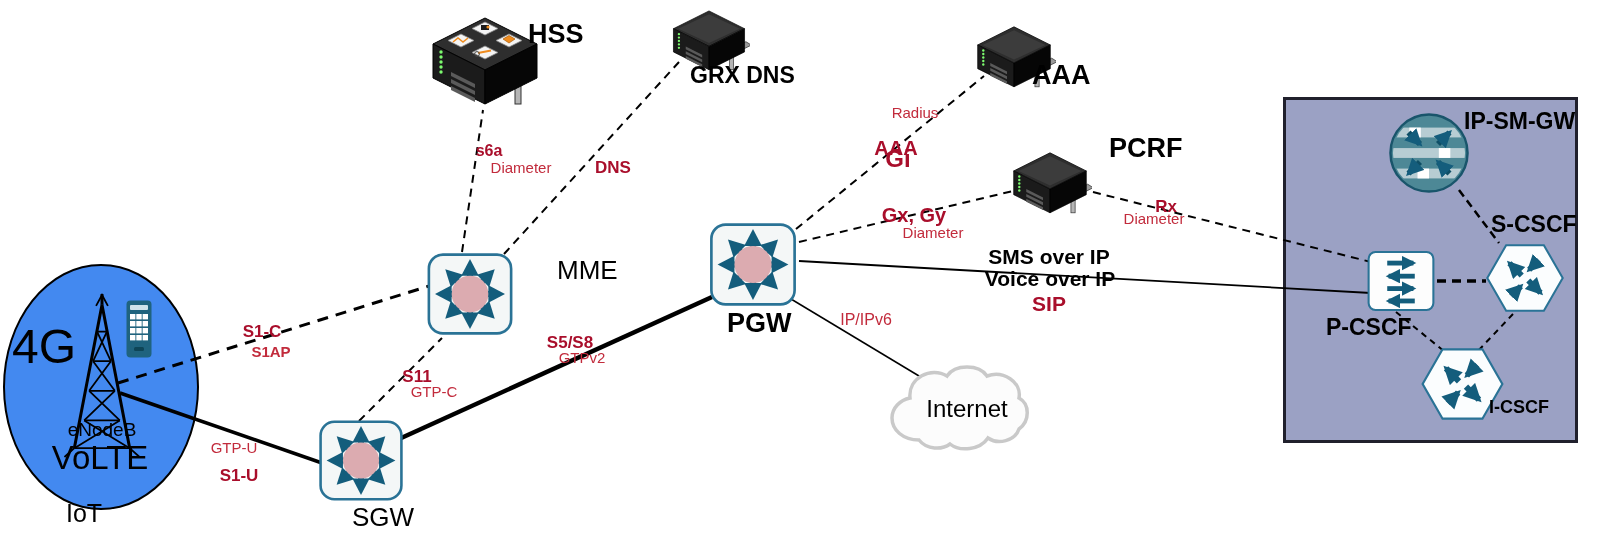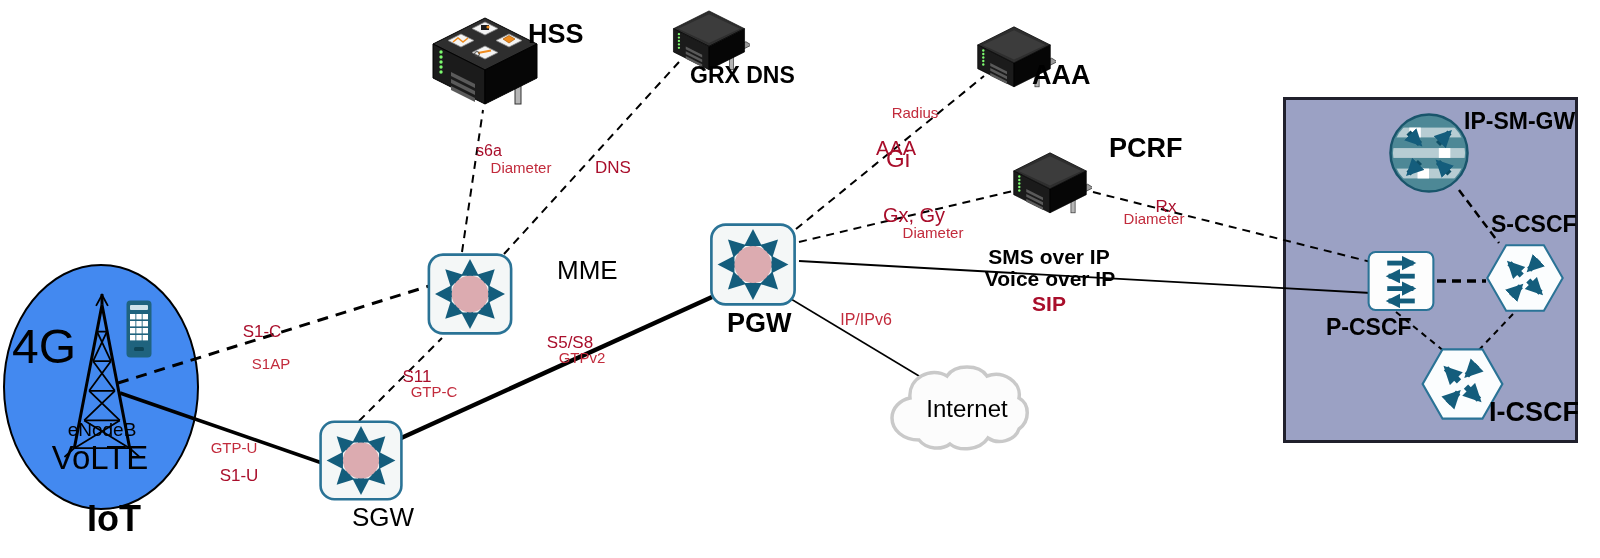--- a/index.html
+++ b/index.html
@@ -14,21 +14,21 @@
           font-family:"Liberation Sans",sans-serif;}
   .bubble{position:absolute;left:3px;top:264px;width:192px;height:242px;border-radius:50%;
           background:var(--access-bubble-fill);border:2.5px solid #000;z-index:1;}
   .ims-box{position:absolute;left:1283px;top:97px;width:295px;height:346px;
            background:var(--ims-panel-fill);border:3px solid #20202c;box-sizing:border-box;z-index:1;}
   .links{position:absolute;left:0;top:0;z-index:2;pointer-events:none;}
   .icon{position:absolute;z-index:3;}
   .lbl{position:absolute;z-index:4;white-space:nowrap;color:#000;line-height:1.05;}
   .ctr{transform:translateX(-50%);}
   .b{font-weight:bold;}
-  .if{color:var(--interface-label);font-weight:normal;font-size:17px;}
+  .if{color:var(--interface-label);font-weight:bold;font-size:17px;}
   .proto{color:var(--protocol-label);font-size:15px;}
   .svcl{font-weight:bold;font-size:21px;color:#000;}
 </style>
 </head>
 <body>
 
 <svg width="0" height="0" style="position:absolute" aria-hidden="true">
   <defs>
     <marker id="ah" markerWidth="3.4" markerHeight="3.2" refX="2.4" refY="1.5" orient="auto">
       <path d="M0 0 L3 1.5 L0 3 Z" fill="#145d7c"></path>
@@ -224,38 +224,38 @@
   <div class="icon" style="left:1366px;top:250px;width:70px;height:62px;"><svg width="70" height="62">
         <use href="#sym-pcscf"></use>
       </svg></div>
   <div class="icon" style="left:1419px;top:345px;width:87px;height:78px;"><svg width="87" height="78">
         <use href="#sym-hex"></use>
       </svg></div>
 
   <div class="lbl" style="left:12px;top:322px;font-size:48px;">4G</div>
   <div class="lbl ctr" style="left:102px;top:420px;font-size:19px;">eNodeB</div>
   <div class="lbl ctr" style="left:100px;top:441px;font-size:33px;">VoLTE</div>
-  <div class="lbl ctr" style="left:114px;top:500px;font-size:36px;font-weight:bold;">IoT</div>
+  <div class="lbl ctr" style="left:84px;top:500px;font-size:25px;">IoT</div>
 
   <div class="lbl b" style="left:520px;top:20px;font-size:27px;margin-left:8px;">HSS</div>
   <div class="lbl b" style="left:690px;top:63px;font-size:23px;">GRX DNS</div>
   <div class="lbl b" style="left:1032px;top:61px;font-size:27px;">AAA</div>
   <div class="lbl b" style="left:1073px;top:134px;font-size:27px;margin-left:36px;">PCRF</div>
   <div class="lbl" style="left:517px;top:257px;font-size:26px;margin-left:40px;">MME</div>
   <div class="lbl" style="left:352px;top:504px;font-size:26px;">SGW</div>
   <div class="lbl b" style="left:727px;top:309px;font-size:27px;">PGW</div>
   <div class="lbl ctr" style="left:967px;top:396px;font-size:24px;">Internet</div>
 
   <div class="lbl b" style="left:1464px;top:109px;font-size:23px;">IP-SM-GW</div>
   <div class="lbl b" style="left:1491px;top:212px;font-size:23px;">S-CSCF</div>
   <div class="lbl b" style="left:1326px;top:315px;font-size:23px;">P-CSCF</div>
-  <div class="lbl b" style="left:1489px;top:398px;font-size:27px;">I-CSCF</div>
+  <div class="lbl b" style="left:1489px;top:398px;font-size:18px;">I-CSCF</div>
 
   <div class="lbl if ctr" style="left:262px;top:323px;">S1-C</div>
-  <div class="lbl proto ctr" style="left:271px;top:356px;">S1AP</div>
+  <div class="lbl proto ctr" style="left:271px;top:344px;font-weight:bold;">S1AP</div>
   <div class="lbl if ctr" style="left:239px;top:423px;margin-top:44px;">S1-U</div>
   <div class="lbl proto ctr" style="left:234px;top:440px;">GTP-U</div>
   <div class="lbl if ctr" style="left:417px;top:368px;">S11</div>
   <div class="lbl proto ctr" style="left:434px;top:384px;">GTP-C</div>
   <div class="lbl if ctr" style="left:570px;top:334px;">S5/S8</div>
   <div class="lbl proto ctr" style="left:582px;top:350px;">GTPv2</div>
   <div class="lbl if ctr" style="left:489px;top:143px;font-size:16px;">s6a</div>
   <div class="lbl proto ctr" style="left:521px;top:160px;">Diameter</div>
   <div class="lbl if ctr" style="left:613px;top:159px;">DNS</div>
   <div class="lbl proto ctr" style="left:915px;top:105px;">Radius</div>

